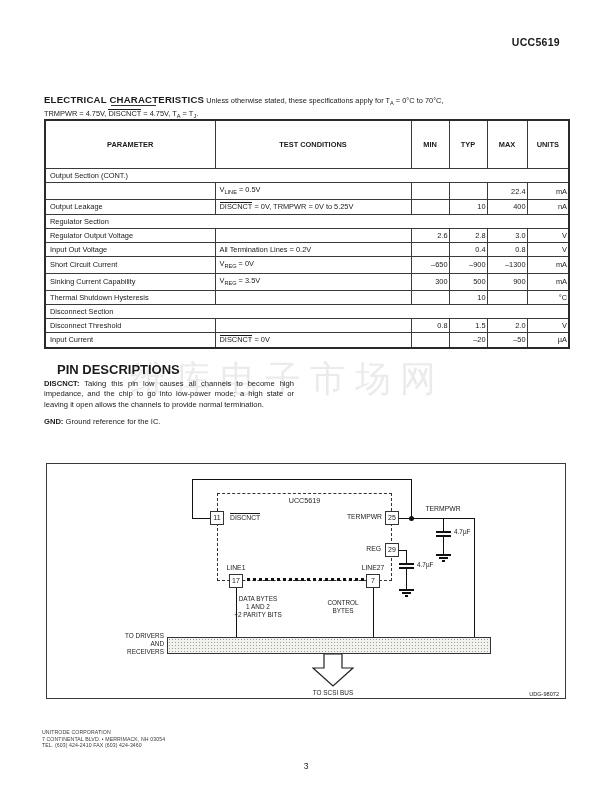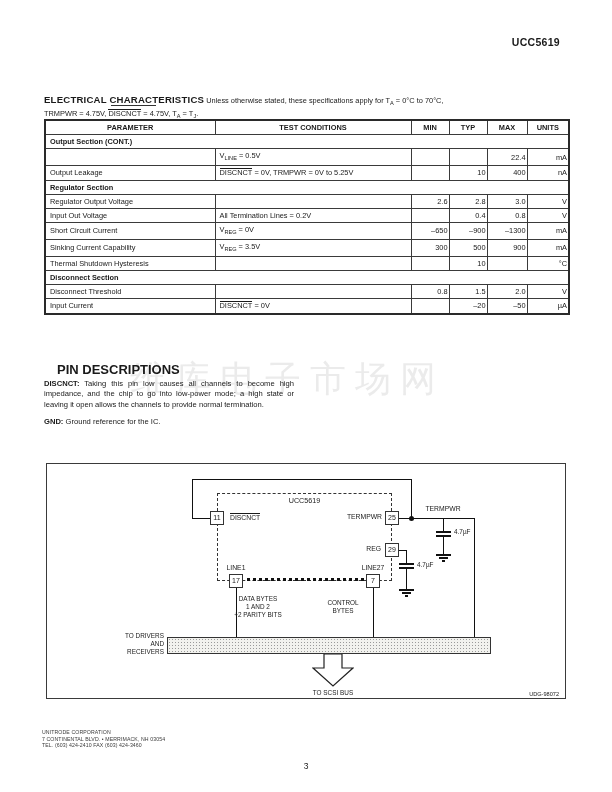--- a/index.html
+++ b/index.html
@@ -15,22 +15,22 @@
   
   .ec-head { position:absolute; left:44px; top:95px; width:528px; font-size:7.4px; line-height:10px; }
   .ec-title { font-weight:bold; font-size:9.6px; letter-spacing:0.2px; }
   .underline-artifact { position:absolute; left:67px; top:10px; width:45px; height:1px; background:#333; }
   .ec-line2 { margin-top:1px; }
 
   
   .ec-table { position:absolute; left:44px; top:119px; width:524px; border-collapse:collapse; table-layout:fixed; font-size:7.4px; }
   .ec-table td, .ec-table th { border:1px solid #3a3a3a; padding:2px 4px; line-height:9.2px; vertical-align:middle; height:13.5px; }
   .ec-table { border:2px solid #2a2a2a; }
-  .ec-table th { font-weight:bold; padding:2px 2px; }
-  .ec-table td.sec { font-weight:bold; padding-left:4px; }
+  .ec-table th { font-weight:bold; padding:19px 2px; }
+  .ec-table td.sec { font-weight:normal; padding-left:4px; }
   .ec-table td.param { }
   .ec-table td.num { text-align:right; padding:2px 1px; }
   .sub { font-size:5.6px; vertical-align:-1.5px; }
   .ovl { display:inline-block; border-top:1px solid currentColor; line-height:1.15; }
 
   
   .pin-title { position:absolute; left:57px; top:362px; font-size:13px; font-weight:bold; }
   .pin-col { position:absolute; top:379px; font-size:7.6px; line-height:10.3px; text-align:justify; }
   .pin-col.left  { left:44px;  width:250px; }
   .pin-col.right { left:313px; width:256px; }

